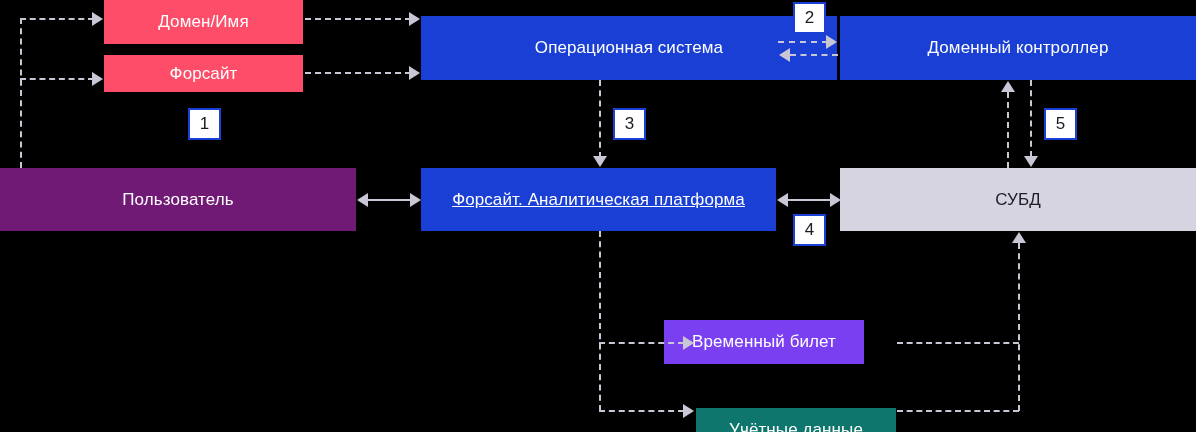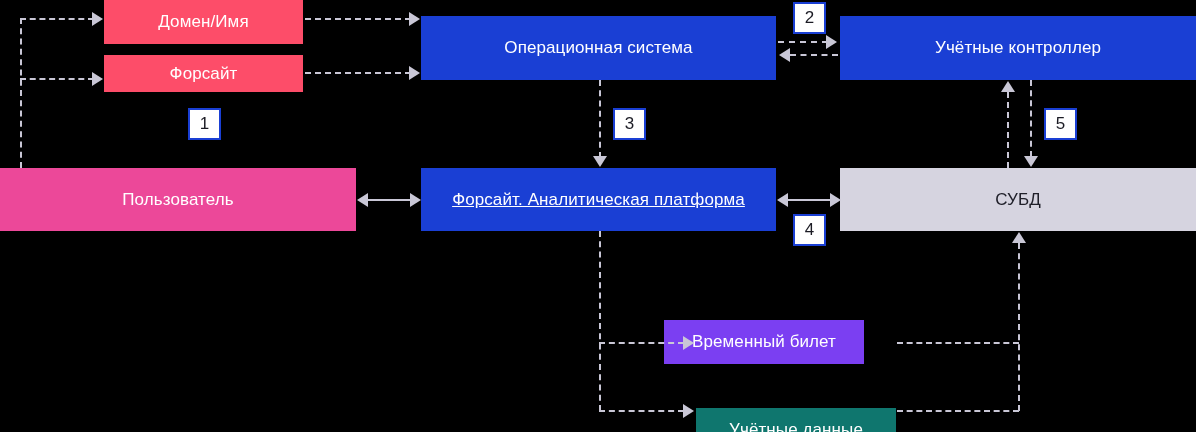--- a/index.html
+++ b/index.html
@@ -137,23 +137,23 @@
   <div class="edge h-dash" style="left:599px; top:410px; width:85px;"></div>
   <div class="arrow right" style="left:683px; top:404px;"></div>
 
   <div class="edge h-dash" style="left:897px; top:342px; width:122px;"></div>
   <div class="edge h-dash" style="left:897px; top:410px; width:122px;"></div>
   <div class="edge v-dash" style="left:1018px; top:243px; height:168px;"></div>
   <div class="arrow up" style="left:1012px; top:232px;"></div>
 
   <div class="node" style="left: 104px; top: 0px; width: 199px; height: 44px; background: rgb(253, 77, 105); color: rgb(255, 255, 255);">Домен/Имя</div>
   <div class="node" style="left: 104px; top: 55px; width: 199px; height: 37px; background: rgb(253, 77, 105); color: rgb(255, 255, 255);">Форсайт</div>
-  <div class="node" style="left: 421px; top: 16px; width: 355px; height: 64px; background: rgb(26, 63, 212); color: rgb(255, 255, 255);">Операционная система</div>
-  <div class="node" style="left: 840px; top: 16px; width: 356px; height: 64px; background: rgb(26, 63, 212); color: rgb(255, 255, 255);">Учётные контроллер</div>
-  <div class="node" style="left: 0px; top: 168px; width: 356px; height: 63px; background: #ec4899; color: rgb(255, 255, 255);">Пользователь</div>
+  <div class="node" style="left: 421px; top: 16px; width: 416px; height: 64px; background: rgb(26, 63, 212); color: rgb(255, 255, 255);">Операционная система</div>
+  <div class="node" style="left: 840px; top: 16px; width: 356px; height: 64px; background: rgb(26, 63, 212); color: rgb(255, 255, 255);">Доменный контроллер</div>
+  <div class="node" style="left: 0px; top: 168px; width: 356px; height: 63px; background: #701a75; color: rgb(255, 255, 255);">Пользователь</div>
   <div class="node" style="left: 421px; top: 168px; width: 355px; height: 63px; background: rgb(26, 63, 212); color: rgb(255, 255, 255); text-decoration: underline;">Форсайт. Аналитическая платформа</div>
   <div class="node" style="left: 840px; top: 168px; width: 356px; height: 63px; background: rgb(214, 212, 224); color: rgb(32, 32, 42);">СУБД</div>
   <div class="node" style="left: 664px; top: 320px; width: 200px; height: 44px; background: rgb(123, 63, 242); color: rgb(255, 255, 255);">Временный билет</div>
   <div class="node" style="left: 696px; top: 408px; width: 200px; height: 44px; background: #0f766e; color: rgb(255, 255, 255);">Учётные данные</div>
 
   <div class="badge" style="left: 188px; top: 108px;">1</div>
   <div class="badge" style="left: 793px; top: 2px;">2</div>
   <div class="badge" style="left: 613px; top: 108px;">3</div>
   <div class="badge" style="left: 793px; top: 214px;">4</div>
   <div class="badge" style="left: 1044px; top: 108px;">5</div>

